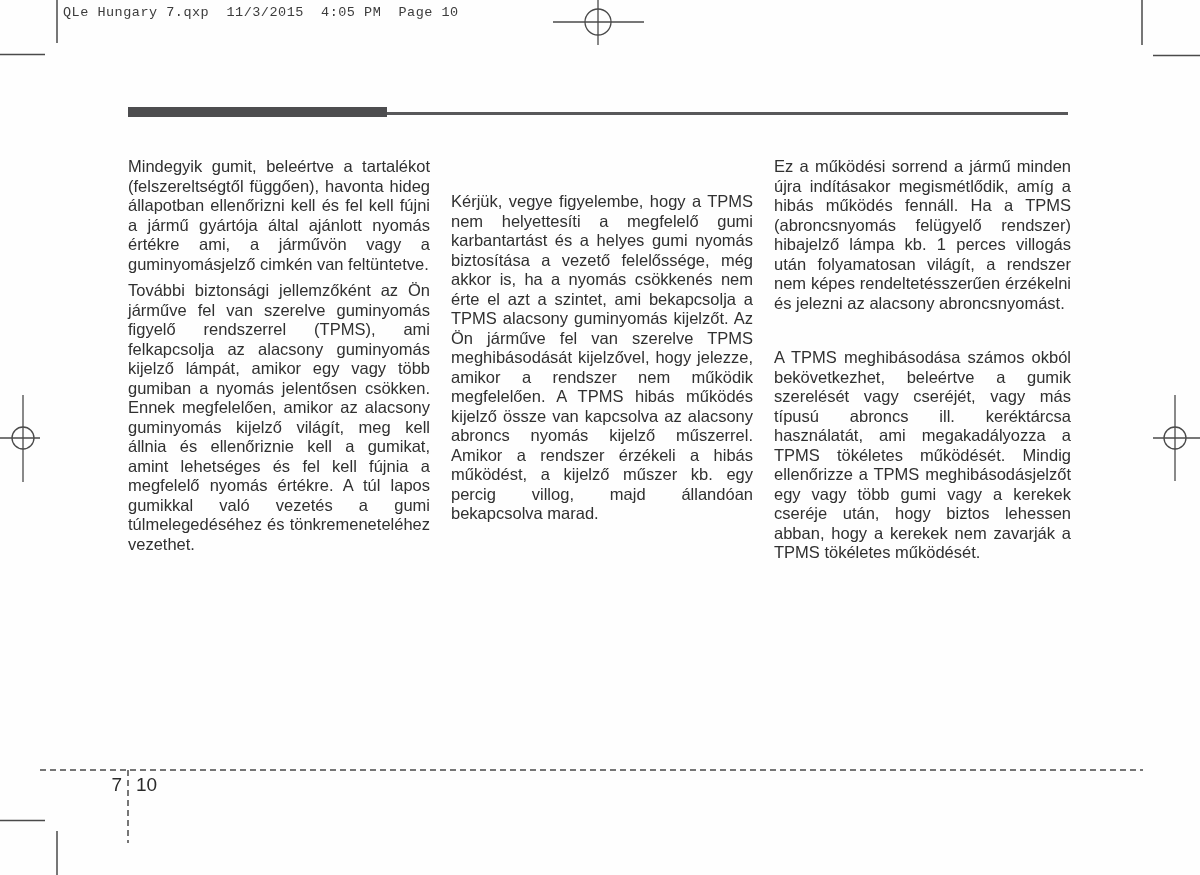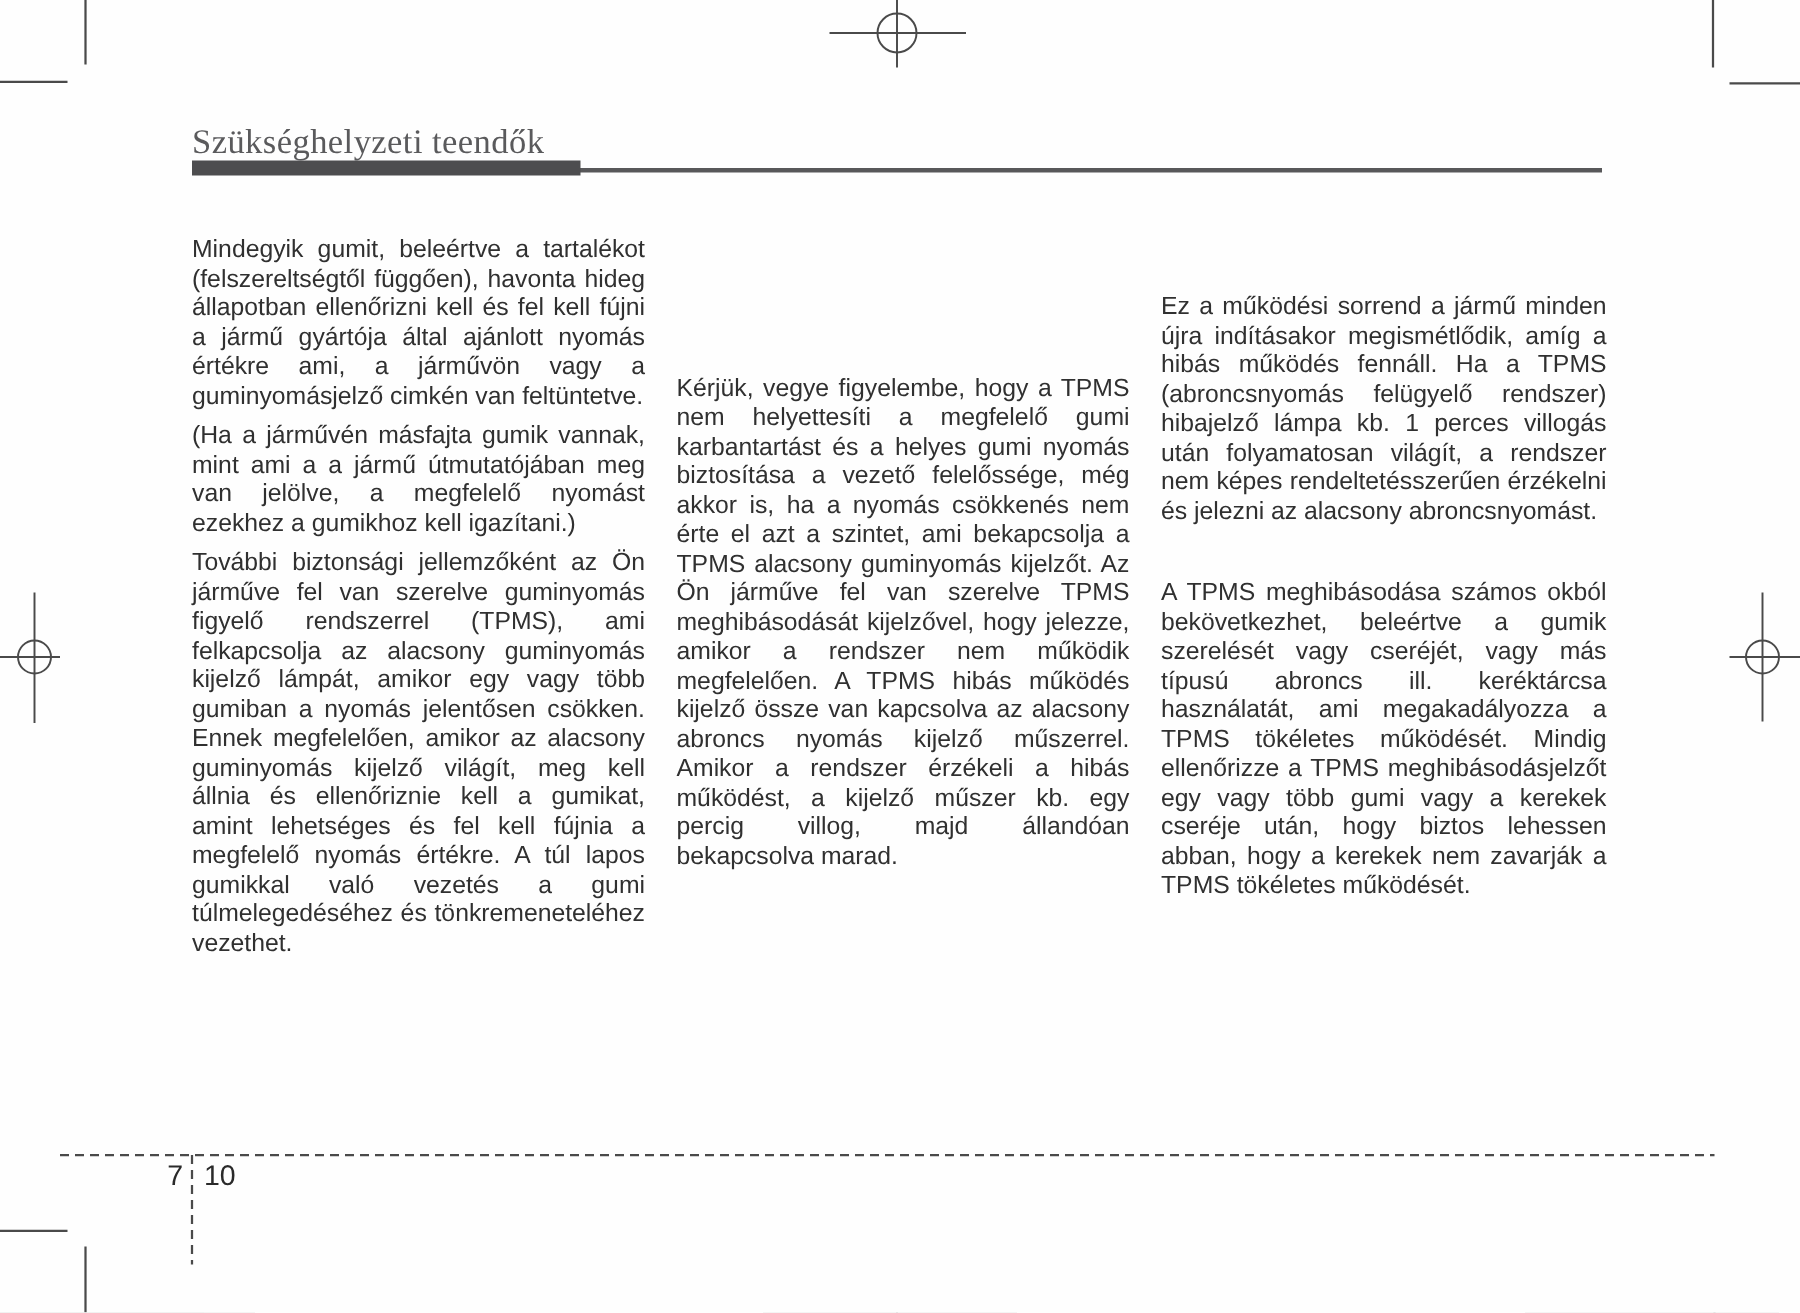--- a/index.html
+++ b/index.html
@@ -28,21 +28,21 @@
     width:940px;height:3px;background:#58585a;
   }
   .title-rule-thick{
     position:absolute;left:128px;top:107px;
     width:259px;height:10px;background:#4d4d4f;
   }
   
   .columns{
     position:absolute;left:128px;top:157px;
     width:943px;
-    display:flex;justify-content:space-between;align-items:center;
+    display:flex;justify-content:space-between;
   }
   .col{width:302px;}
   .col p{
     margin:0 0 7px 0;
     font-size:16.5px;line-height:19.5px;
     color:#303030;
     text-align:justify;
     hyphens:none;
   }
   .col p.gap{margin-top:35px;}
@@ -99,29 +99,28 @@
         <circle cx="598" cy="852" r="12"></circle>
       </g>
     </g>
 
     <g stroke="#4a4a4a" stroke-width="1.5" stroke-dasharray="6,4">
       <line x1="40" y1="770" x2="1143" y2="770"></line>
       <line x1="128" y1="770" x2="128" y2="843"></line>
     </g>
   </svg>
 
+  <div class="slug">QLe Hungary 7.qxp  11/3/2015  4:05 PM  Page 10</div>
 
-  <div class="chapter-title">Szükséghelyzeti teendők</div>
   <div class="title-rule-thin"></div>
   <div class="title-rule-thick"></div>
 
   <div class="columns">
     <div class="col">
       <p>Mindegyik gumit, beleértve a tartalékot (felszereltségtől függően), havonta hideg állapotban ellenőrizni kell és fel kell fújni a jármű gyártója által ajánlott nyomás értékre ami, a járművön vagy a guminyomásjelző cimkén van feltüntetve.</p>
-      <p>(Ha a járművén másfajta gumik vannak, mint ami a a jármű útmutatójában meg van jelölve, a megfelelő nyomást ezekhez a gumikhoz kell igazítani.)</p>
       <p>További biztonsági jellemzőként az Ön járműve fel van szerelve guminyomás figyelő rendszerrel (TPMS), ami felkapcsolja az alacsony guminyomás kijelző lámpát, amikor egy vagy több gumiban a nyomás jelentősen csökken. Ennek megfelelően, amikor az alacsony guminyomás kijelző világít, meg kell állnia és ellenőriznie kell a gumikat, amint lehetséges és fel kell fújnia a megfelelő nyomás értékre. A túl lapos gumikkal való vezetés a gumi túlmelegedéséhez és tönkremeneteléhez vezethet.</p>
     </div>
     <div class="col">
       <p class="gap">Kérjük, vegye figyelembe, hogy a TPMS nem helyettesíti a megfelelő gumi karbantartást és a helyes gumi nyomás biztosítása a vezető felelőssége, még akkor is, ha a nyomás csökkenés nem érte el azt a szintet, ami bekapcsolja a TPMS alacsony guminyomás kijelzőt. Az Ön járműve fel van szerelve TPMS meghibásodását kijelzővel, hogy jelezze, amikor a rendszer nem működik megfelelően. A TPMS hibás működés kijelző össze van kapcsolva az alacsony abroncs nyomás kijelző műszerrel. Amikor a rendszer érzékeli a hibás működést, a kijelző műszer kb. egy percig villog, majd állandóan bekapcsolva marad.</p>
     </div>
     <div class="col" style="width:297px;">
       <p>Ez a működési sorrend a jármű minden újra indításakor megismétlődik, amíg a hibás működés fennáll. Ha a TPMS (abroncsnyomás felügyelő rendszer) hibajelző lámpa kb. 1 perces villogás után folyamatosan világít, a rendszer nem képes rendeltetésszerűen érzékelni és jelezni az alacsony abroncsnyomást.</p>
       <p class="gap">A TPMS meghibásodása számos okból bekövetkezhet, beleértve a gumik szerelését vagy cseréjét, vagy más típusú abroncs ill. keréktárcsa használatát, ami megakadályozza a TPMS tökéletes működését. Mindig ellenőrizze a TPMS meghibásodásjelzőt egy vagy több gumi vagy a kerekek cseréje után, hogy biztos lehessen abban, hogy a kerekek nem zavarják a TPMS tökéletes működését.</p>
     </div>
   </div>

